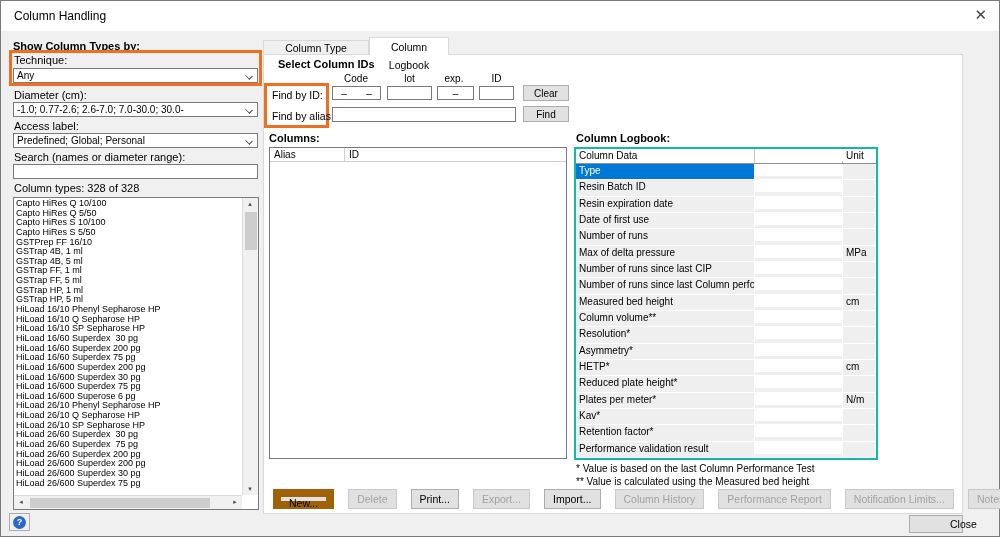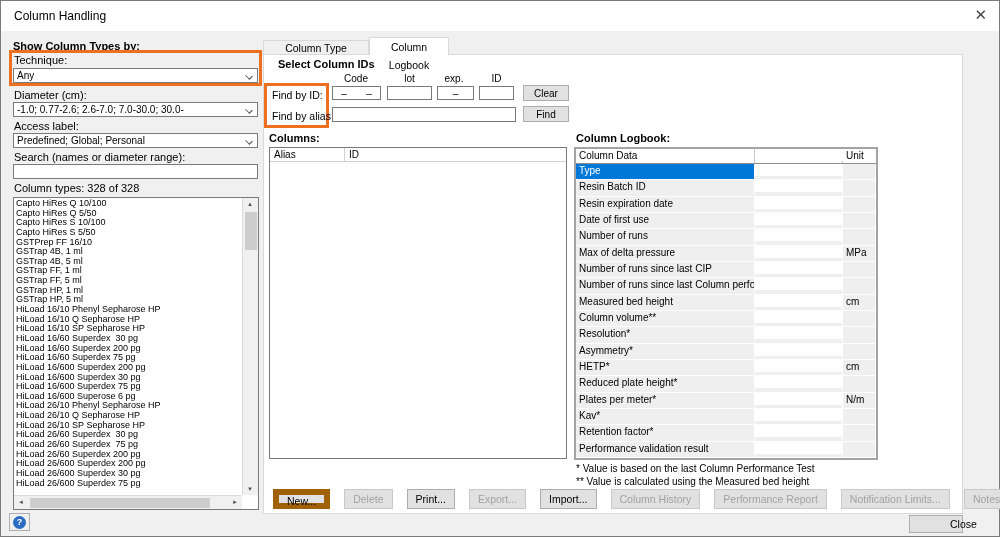--- a/index.html
+++ b/index.html
@@ -38,36 +38,36 @@
   .tab { position:absolute; font-size:10.5px; text-align:center; border:1px solid #d9d9d9; border-bottom:none; }
   .tab.inactive { left:262px; top:39px; width:106px; height:15px; background:#f0f0f0; line-height:15px; }
   .tab.active { left:368px; top:36px; width:80px; height:18px; background:#fff; line-height:18px; z-index:3; }
   .tabpage { position:absolute; left:262px; top:53px; width:700px; height:460px; background:#fff; border:1px solid #d9d9d9; }
   
   .colslist { position:absolute; left:268px; top:146px; width:298px; height:312px; background:#fff; border:1px solid #7a7a7a; }
   .colslist .hdr { position:absolute; left:0; top:0; right:0; height:14px; border-bottom:1px solid #d0d0d0; font-size:10px; color:#000; }
   .colslist .hdr .sep { position:absolute; left:74px; top:0; bottom:0; width:1px; background:#d0d0d0; }
   
   .logtable { position:absolute; left:573px; top:146px; width:304px; height:313px; background:#fff;
-              border:2px solid #a3a3a3; display:flex; flex-direction:column;justify-content:space-between; }
+              border:2px solid #14b8a6; display:flex; flex-direction:column;justify-content:space-between; }
   .logtable .th-row { display:flex; height:15px; background:#fff; border-bottom:1px solid #909090; font-size:10px; }
   .logtable .tbody { flex:1; display:flex; flex-direction:column; }
   .logtable .tr { flex:1; display:flex; font-size:10px; }
   .logtable .td, .logtable .th { padding:1px 3px 0 3px; overflow:hidden; white-space:nowrap; }
   .c1 { width:179px; }  .c2 { width:88px;margin-top:12px; }  .c3 { flex:1; }
   .logtable .tr .td { background:#efefef; border-bottom:1px solid #ffffff; border-right:1px solid #ffffff; }
   .logtable .tr .td.sel { background:#0078d7; color:#fff; }
   .logtable .th { border-right:1px solid #c8c8c8; }
   .fnote { position:absolute; font-size:10px; color:#000; white-space:nowrap; }
   
   .actions { position:absolute; left:272px; top:488px; width:620px; height:20px; display:flex; gap:14px; }
   .abtn { height:20px; background:#e1e1e1; border:1px solid #adadad; font-size:10.5px; color:#000;
           font-family:"Liberation Sans", sans-serif; padding:0 8px; white-space:nowrap; }
   .abtn.disabled { color:#a2a2a2; border-color:#c9c9c9; }
-  .abtn.focused { border:6px solid #a16207; }
+  .abtn.focused { border:8px solid #a16207; }
   
   .helpbtn { position:absolute; left:8px; top:512px; width:21px; height:18px; background:#f0f0f0;
              border:1px solid #adadad; }
   .helpbtn .qmark { position:absolute; left:3px; top:2px; width:13px; height:13px; border-radius:50%;
                     background:#2a6bc4; color:#fff; font-size:9px; font-weight:bold; text-align:center; line-height:13px; }
   .closebtn { position:absolute; left:908px; top:514px; width:54px; height:18px; font-size:10.5px;padding-left:40px; }
 </style>
 </head>
 <body>
 

